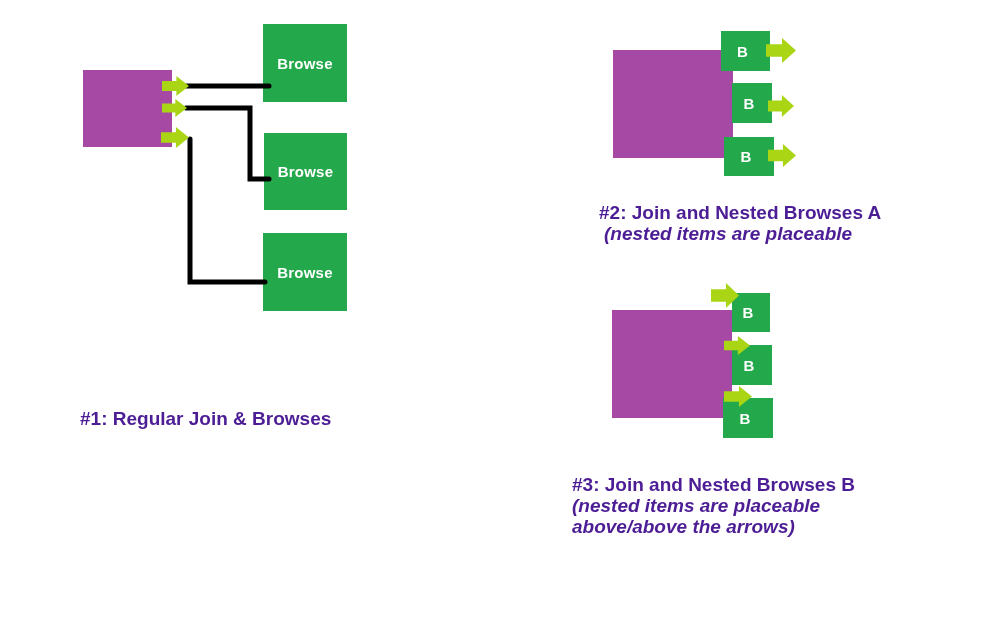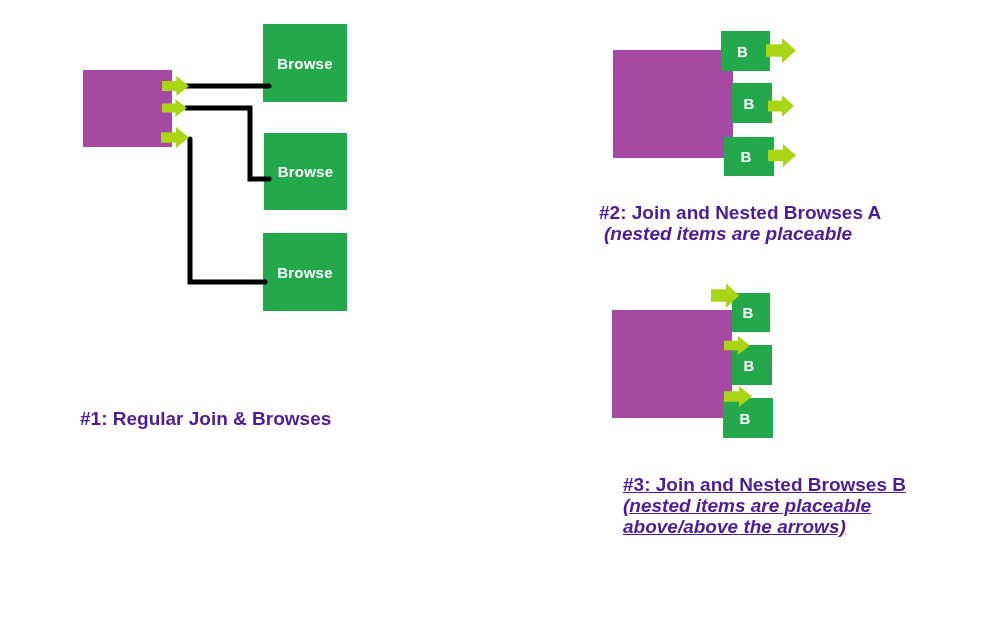--- a/index.html
+++ b/index.html
@@ -58,21 +58,21 @@
     position: absolute;
     color: #4c1d95;
     font-weight: bold;
     font-size: 19px;
     line-height: 21px;
     z-index: 3;
     white-space: nowrap;
   }
   .cap1 { left: 80px;  top: 373px; margin-top: 35px; }
   .cap2 { left: 599px; top: 202px; }
-  .cap3 { left: 623px; top: 474px; text-decoration: underline; }
+  .cap3 { left: 572px; top: 474px; }
   .cap2 .sub { font-style: italic; padding-left: 5px; }
   .cap3 .sub { font-style: italic; }
 
   svg.overlay {
     position: absolute;
     left: 0;
     top: 0;
     z-index: 5;
     pointer-events: none;
   }

